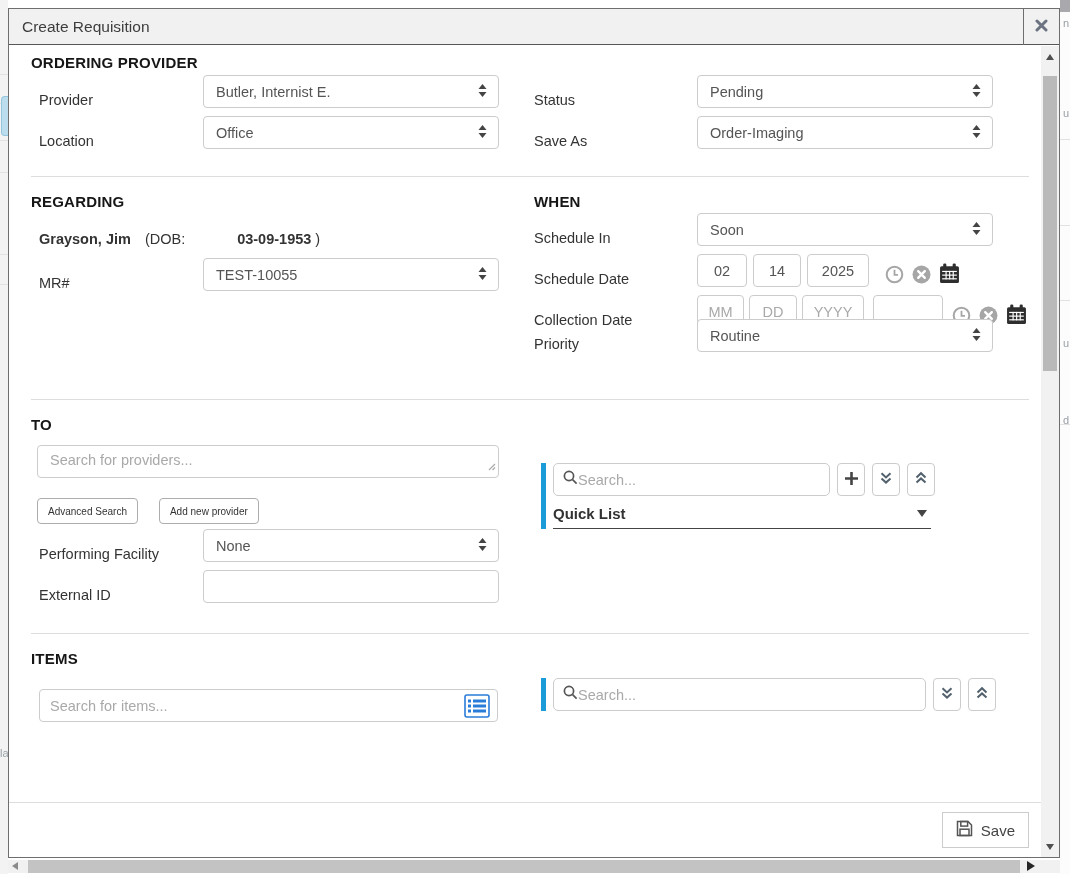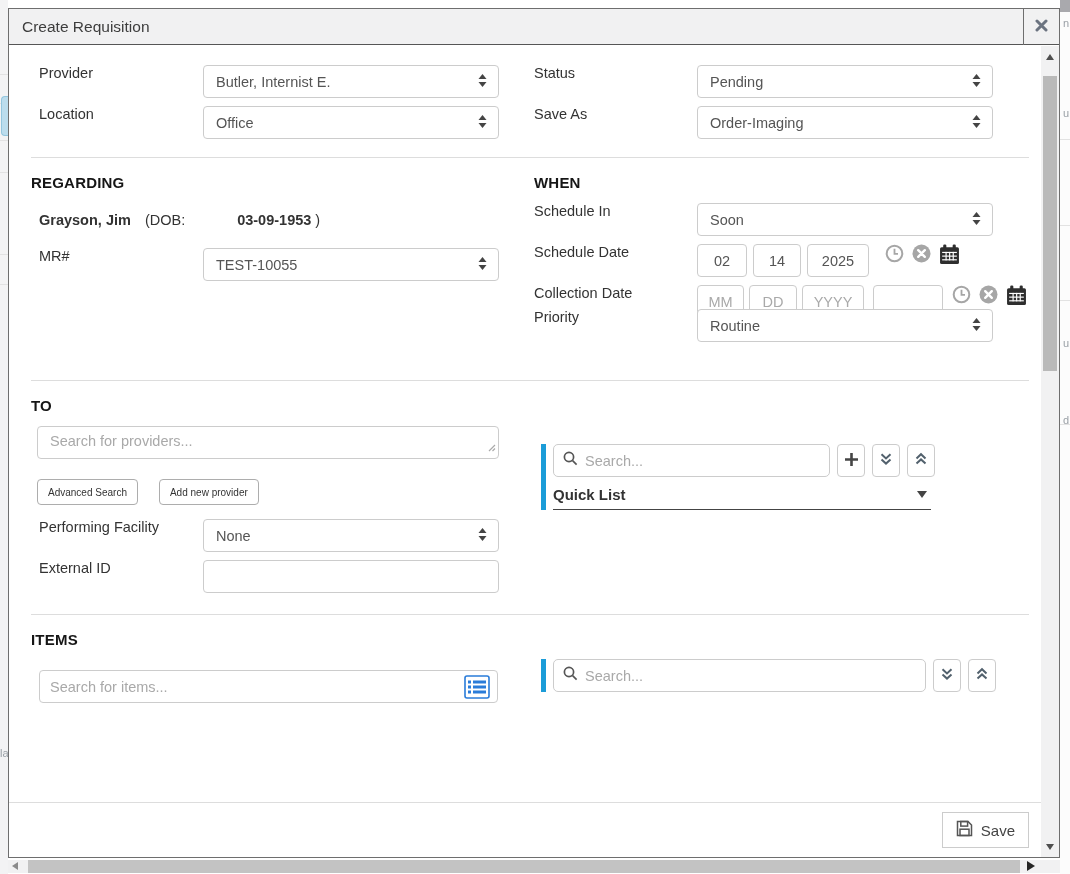--- a/index.html
+++ b/index.html
@@ -43,21 +43,21 @@
   .hs-left { position:absolute; left:4px; top:2px; width:0; height:0;
     border-top:4.5px solid transparent; border-bottom:4.5px solid transparent; border-right:6.5px solid #8b8b8b; cursor:pointer; }
   .hs-thumb { position:absolute; left:20px; top:0; width:992px; height:13px; background:#c3c3c3; cursor:pointer; }
   .hs-right { position:absolute; left:1019px; top:1px; width:0; height:0;
     border-top:5.5px solid transparent; border-bottom:5.5px solid transparent; border-left:8px solid #262626; cursor:pointer; }
 
   
   .sec-h { font-size:15px; font-weight:bold; color:#161616; letter-spacing:.2px; }
   .two-col { display:grid; grid-template-columns:503px 1fr; }
   .rowgrid { row-gap:17px; margin-top:13px; }
-  .form-row { display:flex; align-items:flex-start; height:24px; }
+  .form-row { display:flex; align-items:flex-end; height:24px; }
   .lbl { font-size:14.5px; color:#333; flex-shrink:0; }
   .lbl-l { width:172px; padding-left:8px; }
   .lbl-r { width:163px; }
   .ctl-select { width:296px; height:33px; border:1px solid #ccc; border-radius:4px; background:#fff;
     display:flex; align-items:center; justify-content:space-between; padding:0 10px 0 12px;
     font-size:14.5px; color:#555; cursor:pointer; }
   .input { height:33px; border:1px solid #ccc; border-radius:4px; font-size:14.5px; color:#555;
     padding:0 10px; font-family:inherit; background:#fff; outline:none; }
   input::placeholder, textarea::placeholder { color:#a9a9a9; opacity:1; }
   .date-in { text-align:center; padding:0 4px; color:#555; }
@@ -69,21 +69,21 @@
     font-size:10px; color:#333; padding:0 10px; font-family:inherit; cursor:pointer; }
 
   .ta-wrap { position:relative; width:462px; margin:12px 0 0 6px; }
   .ta { width:462px; height:33px; border:1px solid #ccc; border-radius:4px; resize:none;
     font-family:inherit; font-size:14.5px; color:#555; padding:6px 12px; outline:none; display:block; }
   .ta-handle { position:absolute; right:3px; bottom:3px; }
 
   .panel { border-left:5px solid #1b9cd8; padding-left:7px; margin-left:7px; }
   .panel-row { display:flex; align-items:center; gap:7px; }
   .search-box { height:33px; border:1px solid #ccc; border-radius:5px; display:flex; align-items:center;
-    padding:0 9px; gap:7px; background:#fff; }
+    padding:0 9px; gap:0; background:#fff; }
   .search-box input { border:none; outline:none; flex:1; font-size:14.5px; color:#555; font-family:inherit; min-width:0; }
   .sq-btn { width:28px; height:33px; border:1px solid #ccc; border-radius:4px; background:#fff;
     display:flex; align-items:center; justify-content:center; cursor:pointer; flex-shrink:0; }
 
   .quick-row { margin-top:9px; width:378px; padding:0 4px 6px 0; border-bottom:1px solid #444;
     display:flex; align-items:center; justify-content:space-between; cursor:pointer; }
   .quick-lbl { font-weight:bold; font-size:15px; color:#333; }
   .caret-down { width:0; height:0; border-left:5.5px solid transparent; border-right:5.5px solid transparent; border-top:7px solid #444; }
 
   .items-input-wrap { position:relative; width:459px; margin:22px 0 0 8px; }
@@ -135,20 +135,21 @@
       <span>
         <svg width="13" height="13" viewBox="0 0 13 13">
             <path d="M2 2 L11 11 M11 2 L2 11" stroke="#6b7380" stroke-width="3" stroke-linecap="round"></path>
           </svg>
       </span>
     </div>
   </div>
 
   <div class="modal-body">
 
+    <div class="sec-h" style="margin-top:2px;">ORDERING PROVIDER</div>
     <div class="two-col rowgrid">
       <div class="form-row">
         <span class="lbl lbl-l">Provider</span>
         <div class="ctl-select">
           <span>Butler, Internist E.</span>
           <span><svg width="11" height="15" viewBox="0 0 11 15">
                 <path d="M5.5 1 L9.5 6 H1.5 Z" fill="#444"></path>
                 <path d="M5.5 14 L1.5 9 H9.5 Z" fill="#444"></path>
               </svg></span>
         </div>

